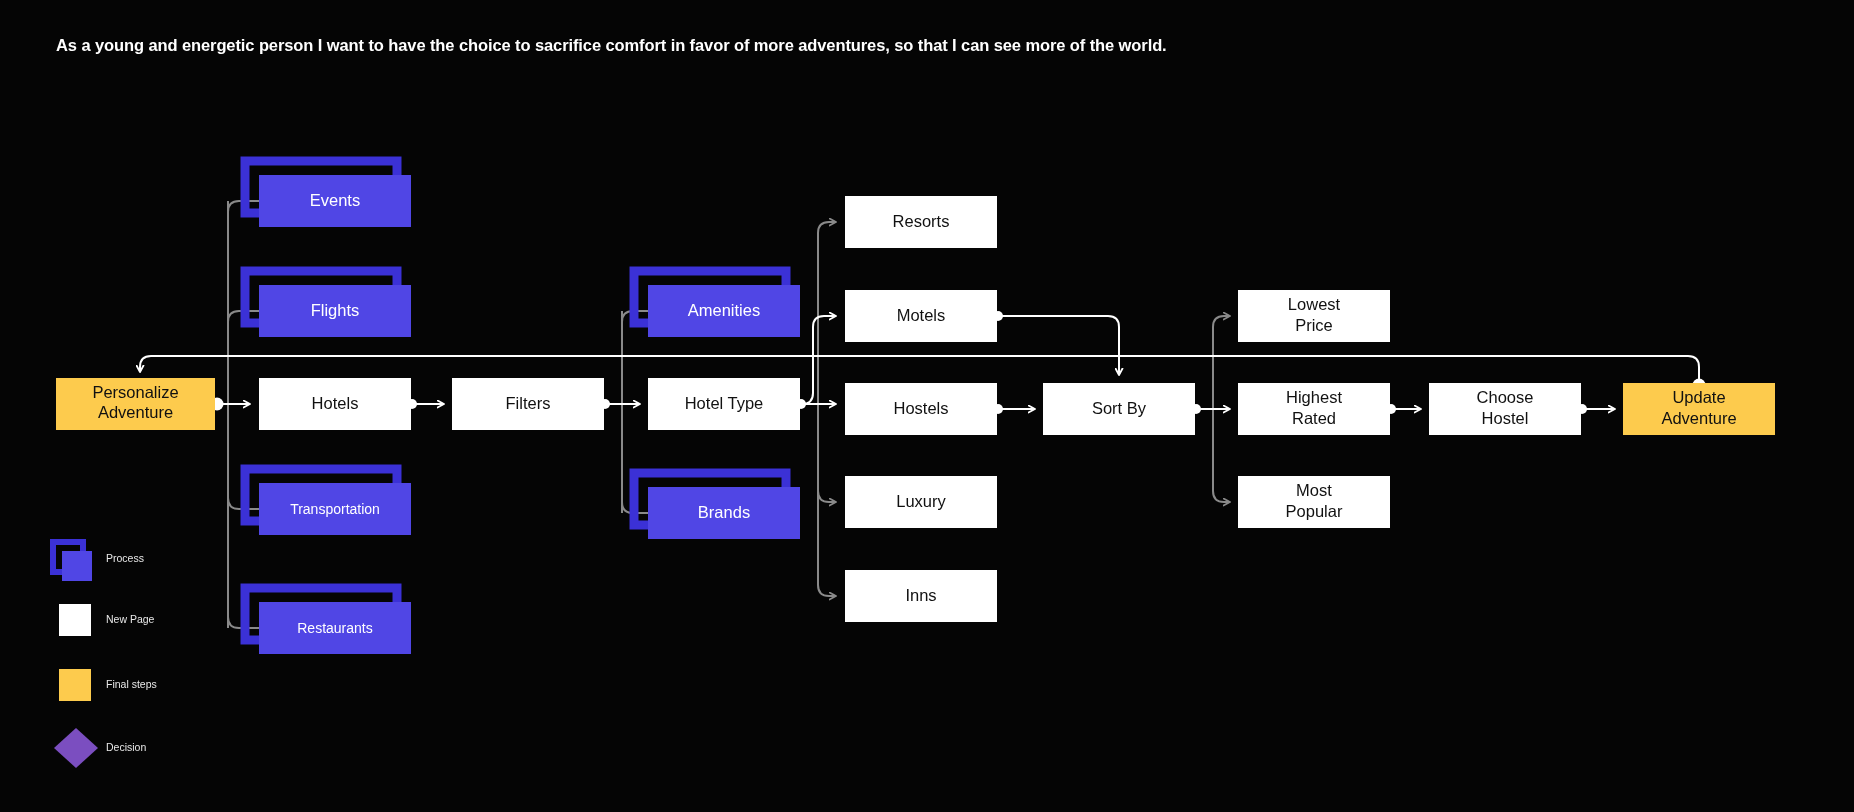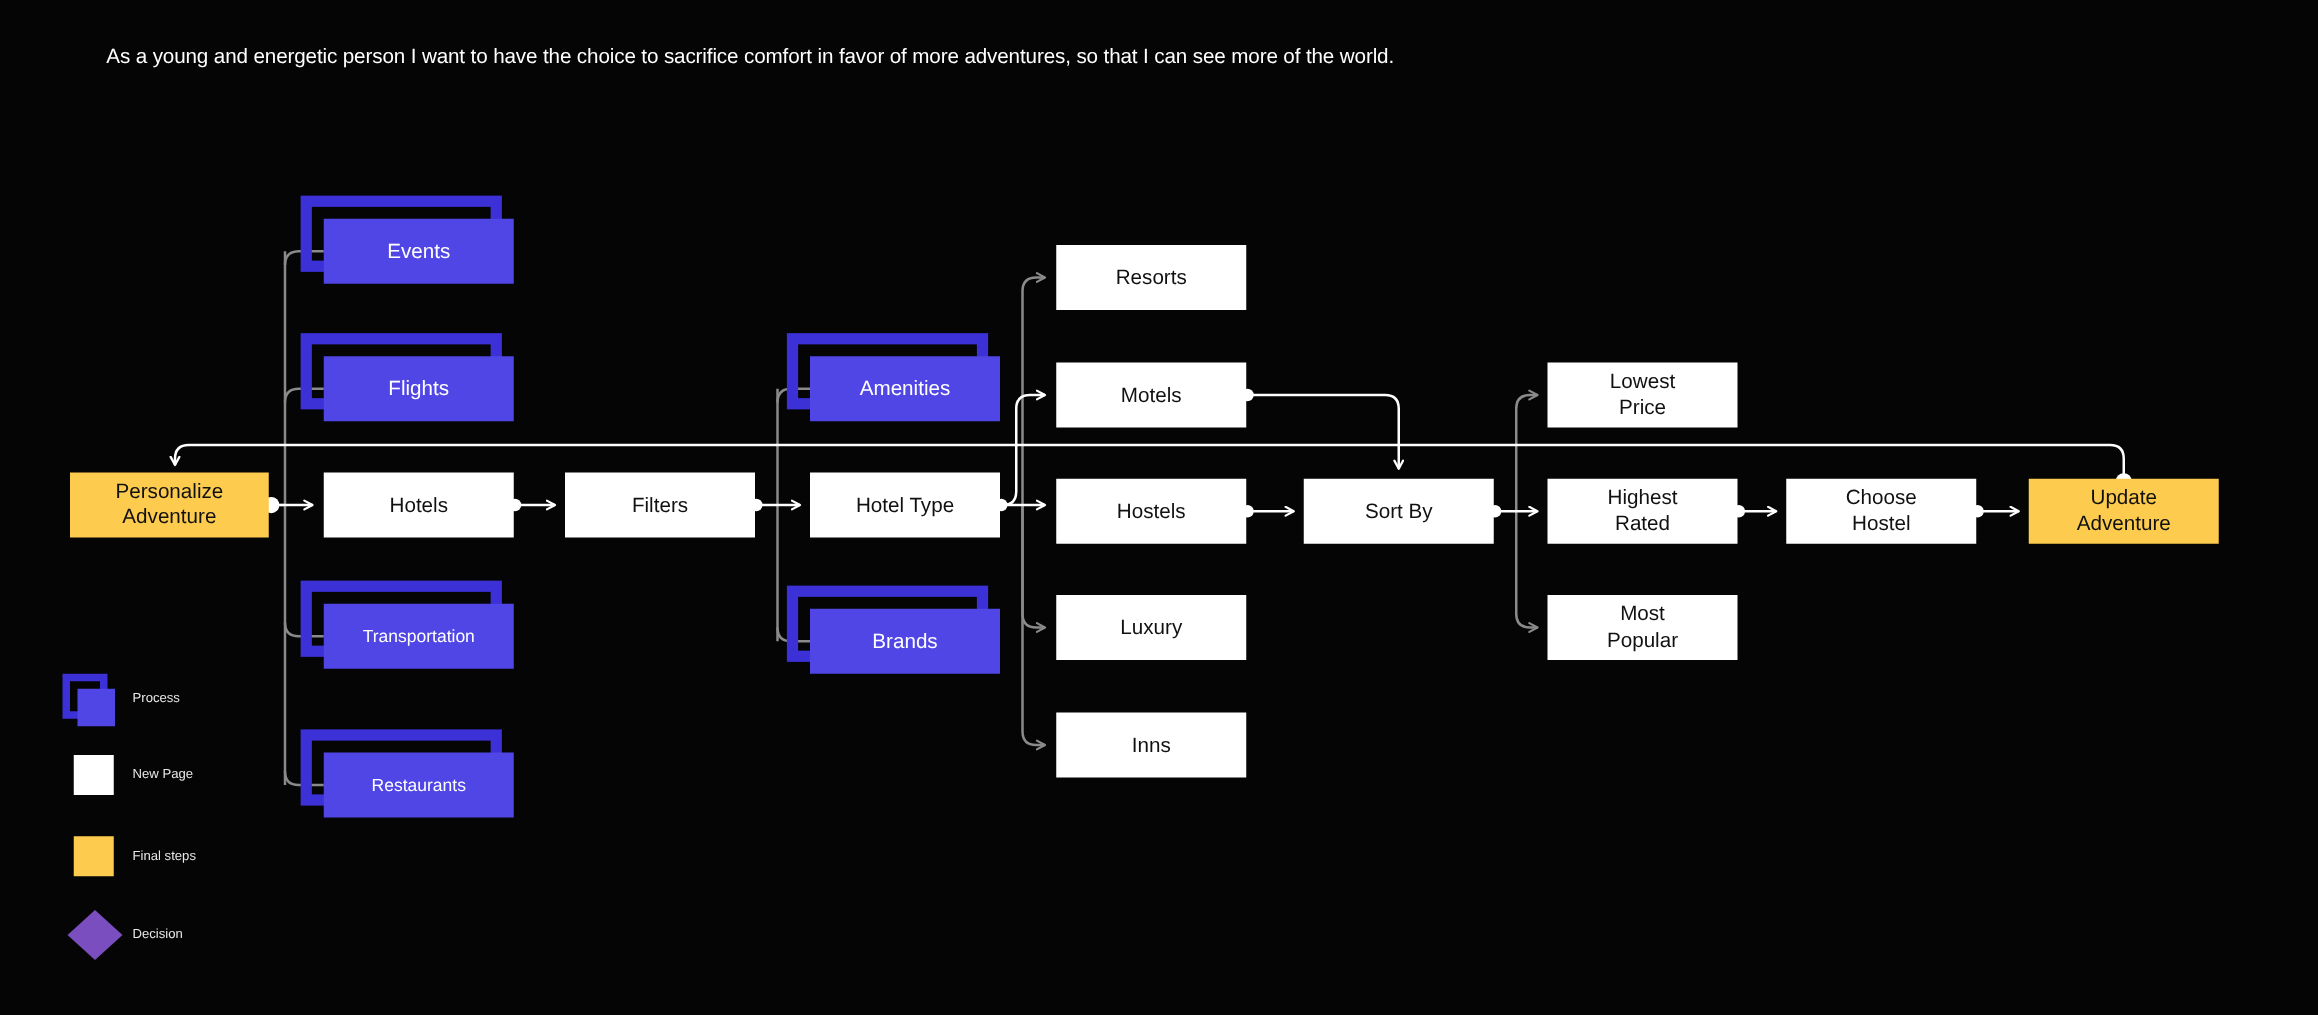--- a/index.html
+++ b/index.html
@@ -13,24 +13,23 @@
     overflow: hidden;
     font-family: "Liberation Sans", sans-serif;
     position: relative;
   }
   #story-title {
     position: absolute;
     left: 56px;
     top: 36px;
     color: #ffffff;
     font-size: 16.5px;
-    font-weight: normal;
+    font-weight: bold;
     letter-spacing: -0.1px;
     white-space: nowrap;
-    margin-left: 29px;
   }
   #canvas {
     position: absolute;
     left: 0;
     top: 0;
   }
   .node-label {
     fill: #111111;
     font-family: "Liberation Sans", sans-serif;
     font-size: 16.5px;

